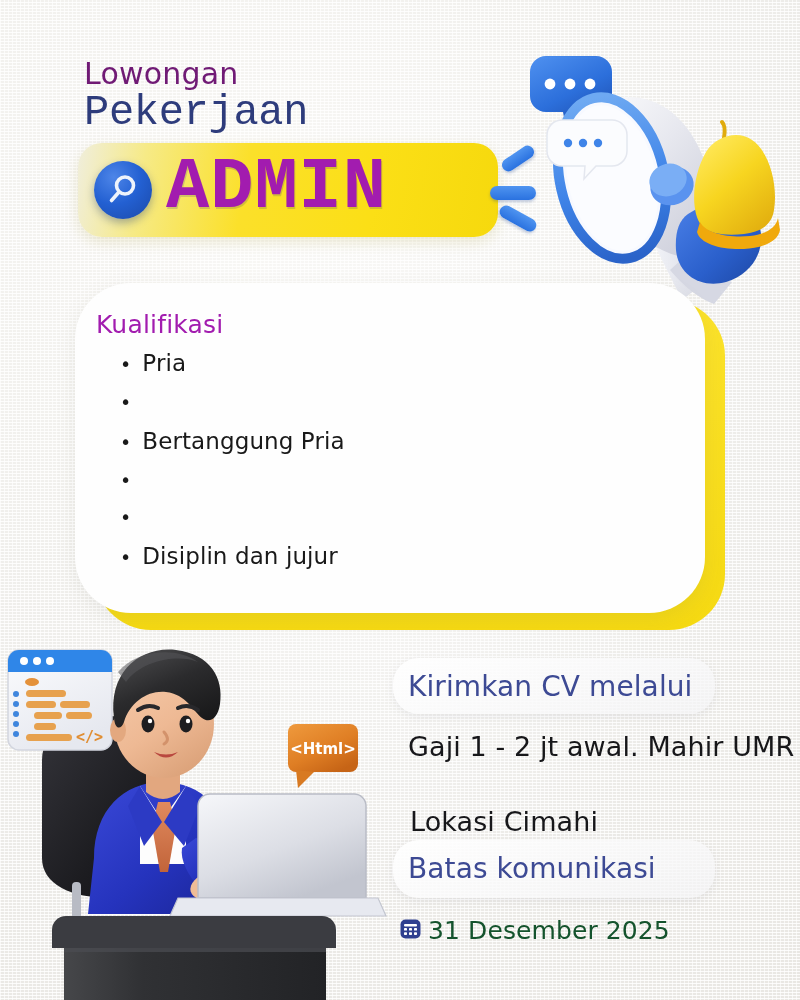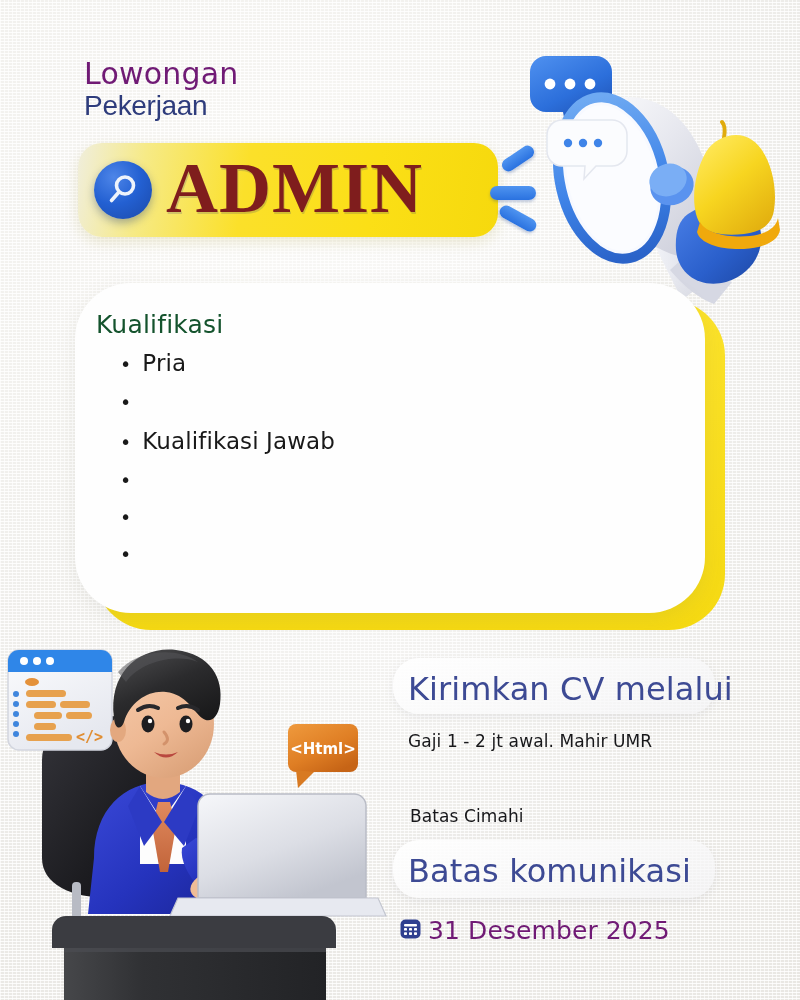--- a/index.html
+++ b/index.html
@@ -25,43 +25,43 @@
     background:radial-gradient(ellipse at 50% 45%, rgba(255,255,255,.45) 0%, rgba(255,255,255,0) 60%);
   }
 
   
   #headline{ position:absolute; left:84px; top:58px; }
   .hl-small{
     font-size:30px; color:#701a75; letter-spacing:.2px;
     font-family:"DejaVu Sans", sans-serif; font-weight:400; line-height:1.05;
   }
   .hl-big{
-    font-size:28px; color:#2e3c7c; letter-spacing:-.3px;
-    font-family:Liberation Sans, sans-serif; font-weight:400; line-height:1.12;
+    font-size:42px; color:#2e3c7c; letter-spacing:-.3px;
+    font-family:Liberation Mono, monospace; font-weight:400; line-height:1.12;
   }
 
   
   #admin-banner{
     position:absolute; left:78px; top:143px; width:420px; height:94px;
     border-radius:24px;
     background:linear-gradient(100deg,#f0eedd 0%,#f6ea86 16%,#fbe02a 40%,#fbdf16 70%,#f6d90d 100%);
     box-shadow:0 5px 14px rgba(160,140,20,.17);
   }
   #admin-search-badge{
     position:absolute; left:94px; top:161px; width:58px; height:58px;
     border-radius:50%;
     background:radial-gradient(circle at 34% 28%, #4d85e8 0%, #2360d2 48%, #1b49a8 100%);
     box-shadow:0 4px 9px rgba(20,50,120,.35);
   }
   #admin-search-badge svg{ position:absolute; left:13px; top:12px; }
   #admin-text{
     position:absolute; left:166px; top:152px;
-    font-family:Liberation Serif, serif;
+    font-family:Liberation Mono, monospace;
     font-weight:700; font-size:72px; letter-spacing:1px;
-    color:#7f1d1d; line-height:1;
+    color:#a21caf; line-height:1;
     text-shadow:1px 2px 0 rgba(30,45,120,.18);
   }
   .speed-line{
     position:absolute; border-radius:7px;
     background:linear-gradient(180deg,#4f94f0 0%,#2a72e0 100%);
     box-shadow:0 2px 3px rgba(20,60,140,.25);
   }
   #speed-1{ left:500px; top:152px; width:36px; height:13px; transform:rotate(-34deg); }
   #speed-2{ left:490px; top:186px; width:46px; height:14px; }
   #speed-3{ left:498px; top:212px; width:40px; height:13px; transform:rotate(29deg); }
@@ -76,21 +76,21 @@
     background:linear-gradient(180deg,#fbe22b 0%,#f5d912 100%);
   }
   #qual-card{
     position:absolute; left:75px; top:283px; width:630px; height:330px;
     border-radius:56px; background:#fefefe;
     box-shadow:0 6px 20px rgba(120,115,95,.10);
   }
   #qual-title{
     position:absolute; left:96px; top:310px;
     font-family:"DejaVu Sans", sans-serif;
-    font-size:25px; color:#14532d; letter-spacing:.2px;
+    font-size:25px; color:#a21caf; letter-spacing:.2px;
   }
   #qual-list{ position:absolute; left:120px; top:352px; width:560px; }
   .qual-item{
     display:flex; align-items:baseline; gap:11px;
     font-family:"DejaVu Sans", sans-serif;
     font-size:23px; color:#191919; line-height:1;
     margin-bottom:18px; letter-spacing:.1px;
   }
   .qual-bullet{ font-size:19px; color:#191919; line-height:1; }
 
@@ -99,37 +99,37 @@
   .soft-pill{
     position:absolute; border-radius:26px;
     background:linear-gradient(160deg, rgba(255,255,255,.92) 0%, rgba(244,244,246,.7) 100%);
     box-shadow:0 3px 10px rgba(150,150,160,.13);
   }
   #pill-kirimkan{ left:393px; top:658px; width:322px; height:56px; }
   #pill-batas{   left:393px; top:840px; width:322px; height:58px; }
 
   .info-head{
     position:absolute; font-family:"DejaVu Sans", sans-serif;
-    font-size:32px; color:#3d4a94; letter-spacing:.1px; line-height:1;
+    font-size:28px; color:#3d4a94; letter-spacing:.1px; line-height:1;
   }
   .info-body{
     position:absolute; font-family:"DejaVu Sans", sans-serif;
-    font-size:17px; color:#17171a; letter-spacing:.1px; line-height:1;
+    font-size:27px; color:#17171a; letter-spacing:.1px; line-height:1;
   }
   #txt-kirimkan{ left:408px; top:673px; }
   #txt-gaji{     left:408px; top:733px; }
   #txt-lokasi{   left:410px; top:808px; }
   #txt-batas{    left:408px; top:855px; }
   #date-row{
     position:absolute; left:400px; top:918px;
     display:flex; align-items:center; gap:7px;
   }
   #date-text{
     font-family:"DejaVu Sans", sans-serif;
-    font-size:25px; color:#701a75; line-height:1; letter-spacing:.1px;
+    font-size:25px; color:#14532d; line-height:1; letter-spacing:.1px;
   }
 </style>
 </head>
 <body>
 
 <div id="bg-texture"></div>
 <div id="bg-vignette"></div>
 
 <div id="headline">
   <div class="hl-small">Lowongan</div>
@@ -233,30 +233,31 @@
 <div id="qual-list">
   <div class="qual-item">
     <span class="qual-bullet">•</span>
     <span>Pria</span>
   </div>
   <div class="qual-item">
     <span class="qual-bullet">•</span>
   </div>
   <div class="qual-item">
     <span class="qual-bullet">•</span>
-    <span>Kualifikasi Jawab</span>
-  </div>
-  <div class="qual-item">
-    <span class="qual-bullet">•</span>
-  </div>
-  <div class="qual-item">
-    <span class="qual-bullet">•</span>
-  </div>
-  <div class="qual-item">
-    <span class="qual-bullet">•</span>
+    <span>Bertanggung Pria</span>
+  </div>
+  <div class="qual-item">
+    <span class="qual-bullet">•</span>
+  </div>
+  <div class="qual-item">
+    <span class="qual-bullet">•</span>
+  </div>
+  <div class="qual-item">
+    <span class="qual-bullet">•</span>
+    <span>Disiplin dan jujur</span>
   </div>
 </div>
 
 <div id="illustration">
   <svg width="420" height="385" viewBox="0 0 420 385">
     <defs>
       <linearGradient id="suitGrad" x1="0" y1="0" x2="1" y2="1">
         <stop offset="0%" stop-color="#3a49d8"></stop>
         <stop offset="55%" stop-color="#2533bd"></stop>
         <stop offset="100%" stop-color="#1a2494"></stop>
@@ -381,21 +382,21 @@
     <rect x="74" y="328" width="262" height="58" fill="url(#deskGrad)"></rect>
     <rect x="74" y="328" width="262" height="4" fill="#4c4d53" opacity=".7"></rect>
   </svg>
 </div>
 
 <div class="soft-pill" id="pill-kirimkan"></div>
 <div class="soft-pill" id="pill-batas"></div>
 
 <div class="info-head" id="txt-kirimkan">Kirimkan CV melalui</div>
 <div class="info-body" id="txt-gaji">Gaji 1 - 2 jt awal. Mahir UMR</div>
-<div class="info-body" id="txt-lokasi">Batas Cimahi</div>
+<div class="info-body" id="txt-lokasi">Lokasi Cimahi</div>
 <div class="info-head" id="txt-batas">Batas komunikasi</div>
 
 <div id="date-row">
   <span>
     <svg width="21" height="21" viewBox="0 0 21 21">
       <rect x="0.5" y="1.5" width="20" height="19" rx="5" fill="#2f3f8f"></rect>
       <rect x="4" y="6" width="13" height="2.4" rx="1" fill="#ffffff"></rect>
       <g fill="#ffffff">
         <rect x="4" y="10" width="3" height="2.6" rx=".7"></rect>
         <rect x="9" y="10" width="3" height="2.6" rx=".7"></rect>

